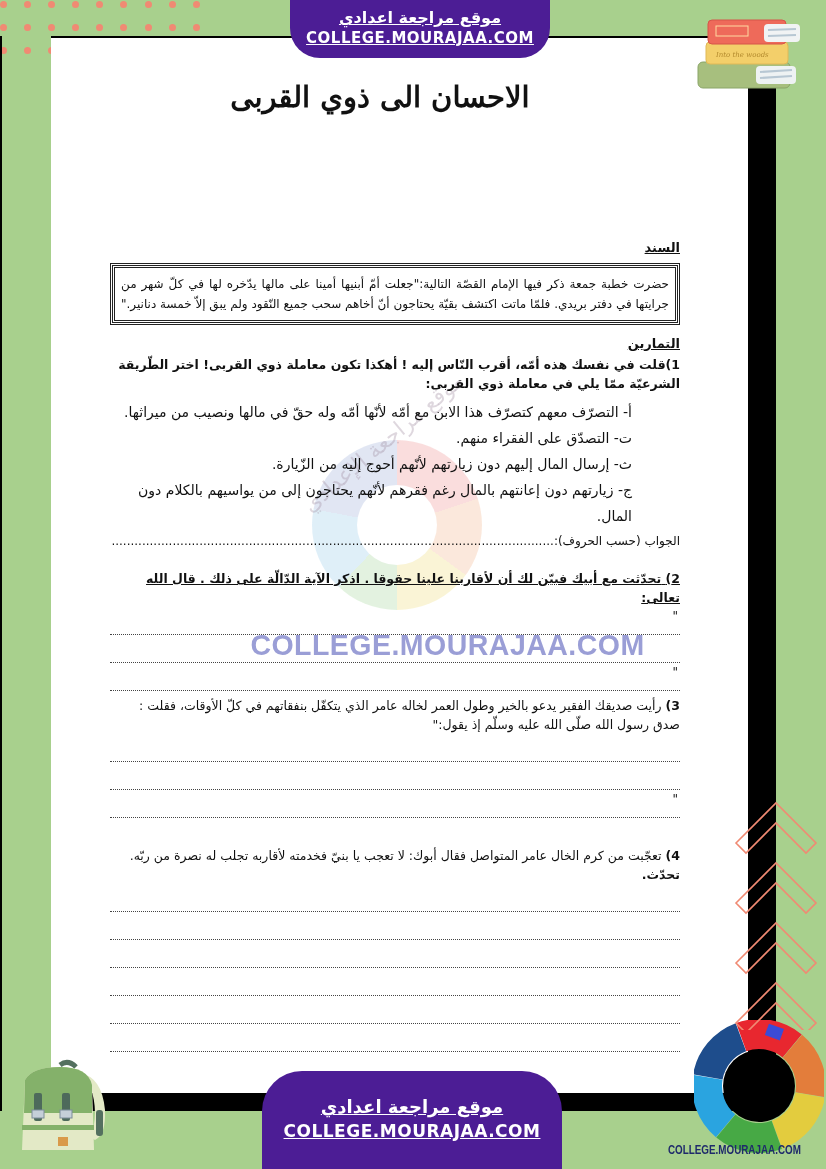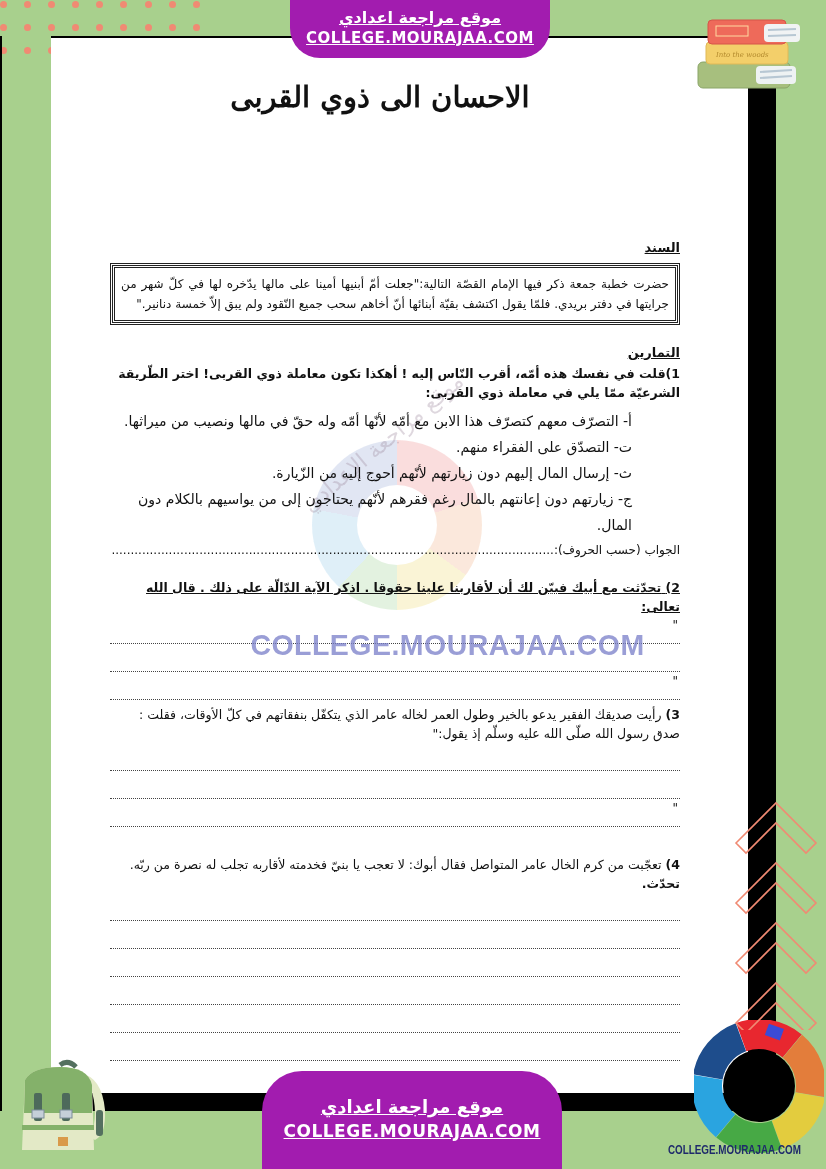--- a/index.html
+++ b/index.html
@@ -7,35 +7,35 @@
   body { position: relative; font-family: "DejaVu Sans", sans-serif; }
 
   
   .frame-bg { position: absolute; inset: 0; background: #a8d08d; }
   .dots { position: absolute; left: 0; top: 0; width: 200px; height: 55px; }
   .dot { position: absolute; width: 7px; height: 7px; border-radius: 50%; background: #f08a73; }
   .black-edge { position: absolute; background: #000; }
   .page { position: absolute; left: 51px; top: 38px; width: 697px; height: 1055px; background: #fff; }
 
   
-  .banner { position: absolute; background: #a21caf; color: #fff; text-align: center; font-weight: bold; border-radius: 0 0 28px 28px; }
+  .banner { position: absolute; background: #4c1d95; color: #fff; text-align: center; font-weight: bold; border-radius: 0 0 28px 28px; }
   .banner.top { left: 290px; top: 0; width: 260px; height: 58px; border-radius: 0 0 30px 30px; }
   .banner.bottom { left: 262px; top: 1071px; width: 300px; height: 98px; border-radius: 40px 40px 0 0; }
   .banner .ar { display: block; text-decoration: underline; font-size: 16px; line-height: 20px; }
   .banner .en { display: block; text-decoration: underline; font-size: 15px; letter-spacing: 0.5px; line-height: 20px; }
   .banner.top .ar { margin-top: 8px; }
   .banner.bottom .ar { margin-top: 24px; font-size: 18px; line-height: 24px; }
   .banner.bottom .en { font-size: 17px; line-height: 24px; }
 
   
   .doc { position: absolute; left: 110px; top: 70px; width: 570px; direction: rtl; color: #111; font-family: "DejaVu Sans", sans-serif; }
   .title { text-align: center; font-size: 29px; font-weight: bold; letter-spacing: 2px; margin-top: 10px; margin-right: 30px; font-family: "DejaVu Serif", serif; }
   .section-h { font-size: 13px; font-weight: bold; text-decoration: underline; margin-top: 126px; }
   .sanad-box { border: 3px double #222; border-width: 3px; padding: 8px 8px; margin-top: 8px; font-size: 12px; line-height: 20px; text-align: justify; outline: 1px solid #222; outline-offset: -5px; }
-  .section-h2 { font-size: 13px; font-weight: bold; text-decoration: underline; margin-top: 20px; }
+  .section-h2 { font-size: 13px; font-weight: bold; text-decoration: underline; margin-top: 11px; }
   .q { font-size: 12.5px; line-height: 19px; margin-top: 4px; }
   .q b.num { font-weight: bold; }
   .q1 { font-weight: bold; }
   .choices { margin-right: 48px; margin-top: 6px; font-size: 14px; }
   .choice { line-height: 26px; }
   .answer-line { font-size: 12px; line-height: 20px; margin-top: 2px; white-space: nowrap; overflow: hidden; }
   .dots-line { border-bottom: 1px dotted #444; height: 20px; margin-top: 2px; position: relative; }
   .quote-mark { position: absolute; left: 2px; top: 0; font-size: 12px; }
   .quote-mark.rtl { right: 2px; left: auto; }
   .gap-lines .dots-line { height: 26px; }
@@ -100,21 +100,21 @@
 <div class="page"></div>
 
 <div class="wm-ring"></div>
 <div class="wm-arabic">موقع مراجعة الإعدادي</div>
 
 <div class="doc">
   <div class="title">الاحسان الى ذوي القربى</div>
 
   <div class="section-h">السند</div>
   <div class="sanad-box">
-    <span>حضرت خطبة جمعة ذكر فيها الإمام القصّة التالية:"جعلت أمّ أبنيها أمينا على مالها يدّخره لها في كلّ شهر من جرايتها في دفتر بريدي. فلمّا يقول اكتشف بقيّة أبنائها أنّ أخاهم سحب جميع النّقود ولم يبق إلاّ خمسة دنانير."</span>
+    <span>حضرت خطبة جمعة ذكر فيها الإمام القصّة التالية:"جعلت أمّ أبنيها أمينا على مالها يدّخره لها في كلّ شهر من جرايتها في دفتر بريدي. فلمّا ماتت اكتشف بقيّة يحتاجون أنّ أخاهم سحب جميع النّقود ولم يبق إلاّ خمسة دنانير."</span>
   </div>
 
   <div class="section-h2">التمارين</div>
 
   <div class="q q1">
     <b class="num">1)</b><span>قلت في نفسك هذه أمّه، أقرب النّاس إليه ! أهكذا تكون معاملة ذوي القربى! اختر الطّريقة الشرعيّة ممّا يلي في معاملة ذوي القربى:</span>
   </div>
   <div class="choices">
     <div class="choice">أ- التصرّف معهم كتصرّف هذا الابن مع أمّه لأنّها أمّه وله حقّ في مالها ونصيب من ميراثها.</div>
     <div class="choice">ت- التصدّق على الفقراء منهم.</div>

